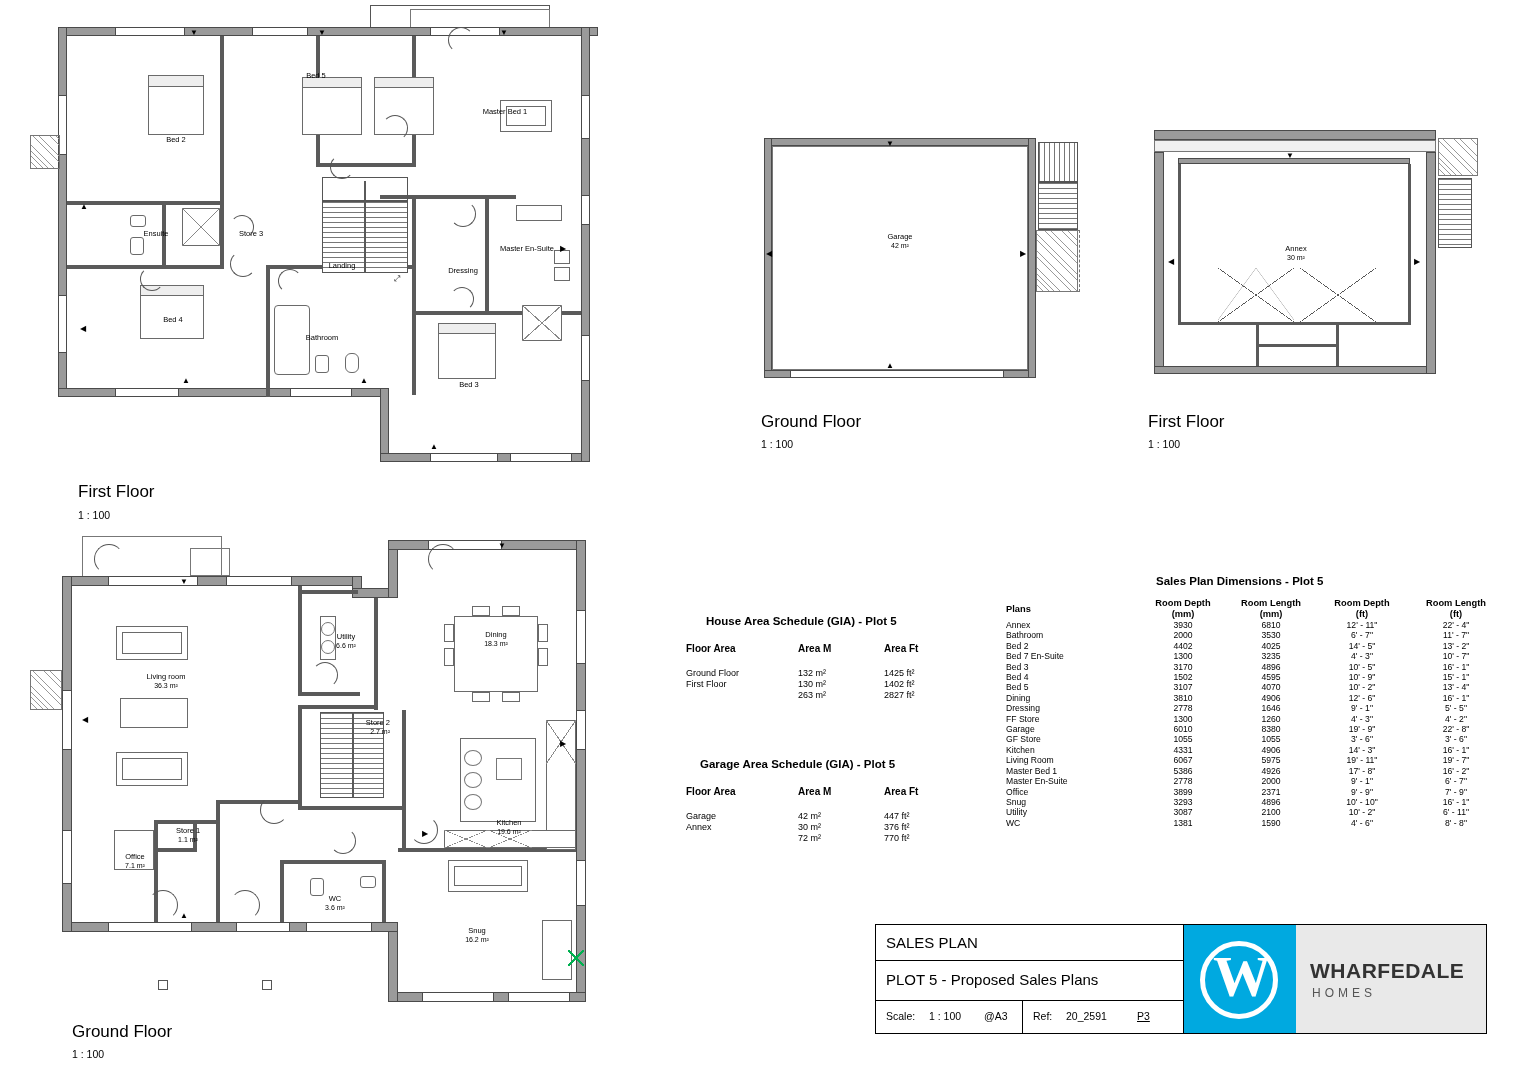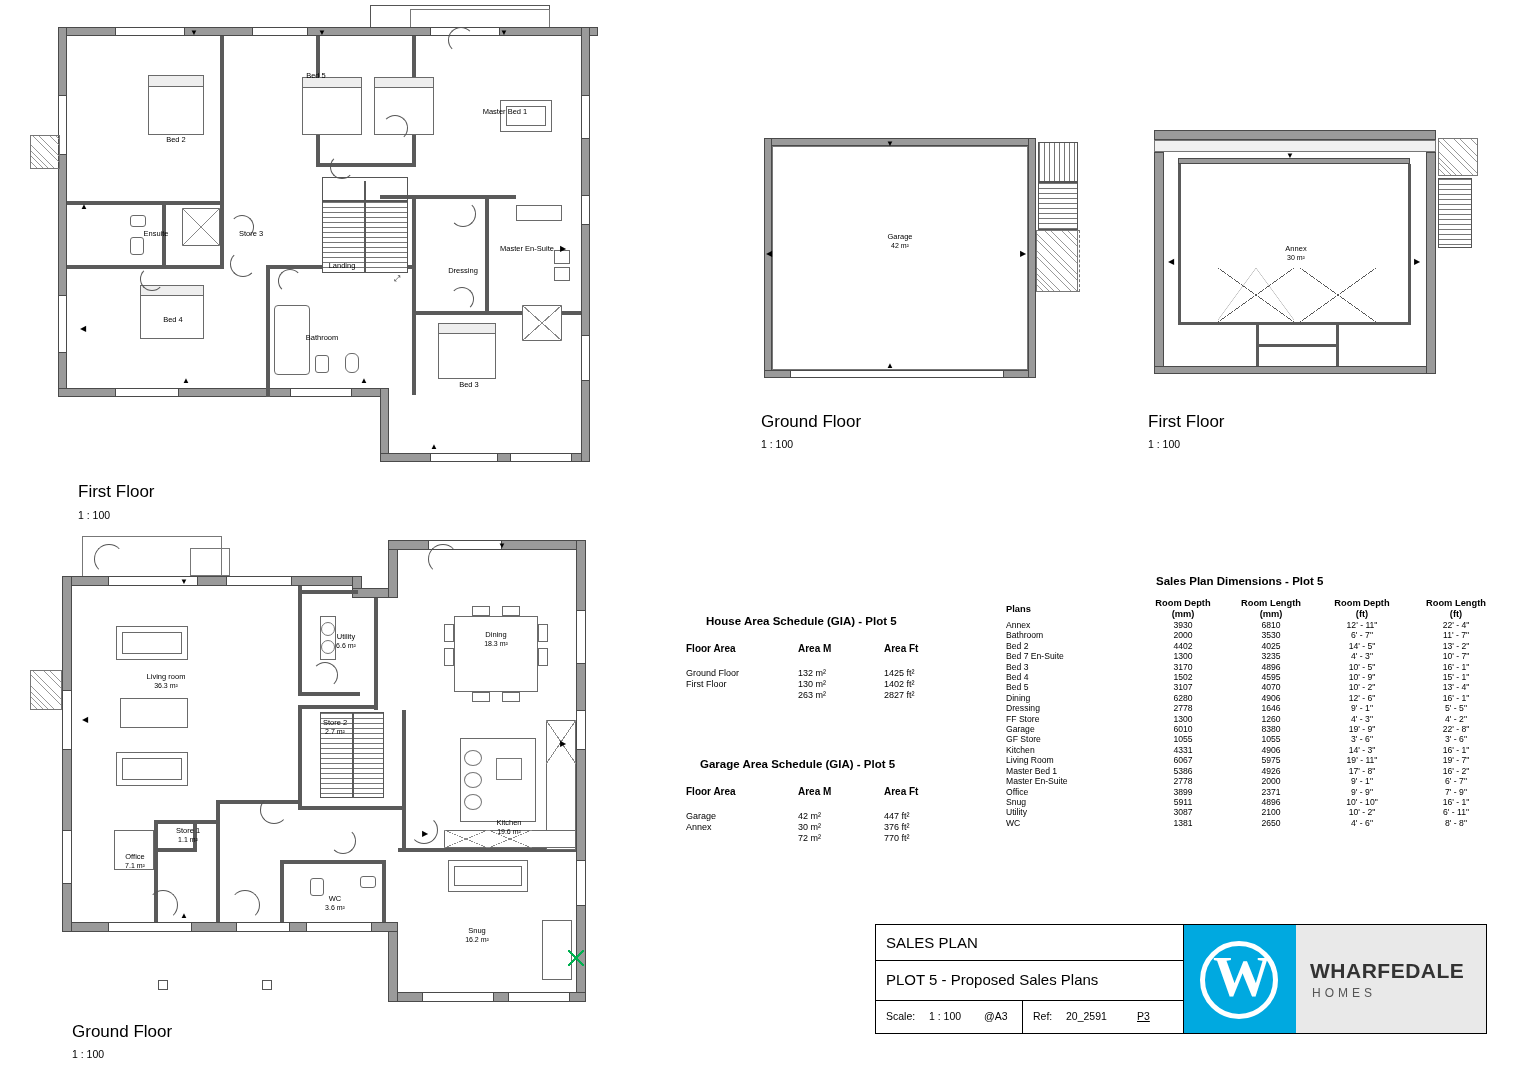--- a/index.html
+++ b/index.html
@@ -316,21 +316,21 @@
 
     <div class="stair" style="left:290px;top:182px;width:64px;height:86px;"></div>
     <div class="thin" style="left:322px;top:182px;width:2px;height:86px;"></div>
 
     <div class="room-label" style="left:96px;top:142px;width:80px;">
       <span>Living room</span><span class="area">36.3 m²</span></div>
     <div class="room-label" style="left:286px;top:102px;width:60px;">
       <span>Utility</span><span class="area">6.6 m²</span></div>
     <div class="room-label" style="left:426px;top:100px;width:80px;">
       <span>Dining</span><span class="area">18.3 m²</span></div>
-    <div class="room-label" style="left:274px;top:188px;width:62px;">
+    <div class="room-label" style="left:298px;top:188px;width:62px;text-align:right;">
       <span>Store 2</span><span class="area">2.7 m²</span></div>
     <div class="room-label" style="left:444px;top:288px;width:70px;">
       <span>Kitchen</span><span class="area">19.6 m²</span></div>
     <div class="room-label" style="left:130px;top:296px;width:56px;">
       <span>Store 1</span><span class="area">1.1 m²</span></div>
     <div class="room-label" style="left:74px;top:322px;width:62px;">
       <span>Office</span><span class="area">7.1 m²</span></div>
     <div class="room-label" style="left:278px;top:364px;width:54px;">
       <span>WC</span><span class="area">3.6 m²</span></div>
     <div class="room-label" style="left:416px;top:396px;width:62px;">
@@ -487,21 +487,21 @@
         </tr>
         <tr>
           <td class="room">Bed 5</td>
           <td class="num">3107</td>
           <td class="num">4070</td>
           <td class="num">10' - 2"</td>
           <td class="num">13' - 4"</td>
         </tr>
         <tr>
           <td class="room">Dining</td>
-          <td class="num">6280</td>
+          <td class="num">3810</td>
           <td class="num">4906</td>
           <td class="num">12' - 6"</td>
           <td class="num">16' - 1"</td>
         </tr>
         <tr>
           <td class="room">Dressing</td>
           <td class="num">2778</td>
           <td class="num">1646</td>
           <td class="num">9' - 1"</td>
           <td class="num">5' - 5"</td>
@@ -557,36 +557,36 @@
         </tr>
         <tr>
           <td class="room">Office</td>
           <td class="num">3899</td>
           <td class="num">2371</td>
           <td class="num">9' - 9"</td>
           <td class="num">7' - 9"</td>
         </tr>
         <tr>
           <td class="room">Snug</td>
-          <td class="num">5911</td>
+          <td class="num">3293</td>
           <td class="num">4896</td>
           <td class="num">10' - 10"</td>
           <td class="num">16' - 1"</td>
         </tr>
         <tr>
           <td class="room">Utility</td>
           <td class="num">3087</td>
           <td class="num">2100</td>
           <td class="num">10' - 2"</td>
           <td class="num">6' - 11"</td>
         </tr>
         <tr>
           <td class="room">WC</td>
           <td class="num">1381</td>
-          <td class="num">2650</td>
+          <td class="num">1590</td>
           <td class="num">4' - 6"</td>
           <td class="num">8' - 8"</td>
         </tr>
       </tbody>
   </table>
 
   <div class="tb" style="left:875px;top:924px;width:612px;height:110px;"></div>
   <div class="abs" style="left:875px;top:960px;width:308px;height:1.4px;background:#000;"></div>
   <div class="abs" style="left:875px;top:1000px;width:308px;height:1.4px;background:#000;"></div>
   <div class="abs" style="left:1183px;top:924px;width:1.4px;height:110px;background:#000;"></div>

